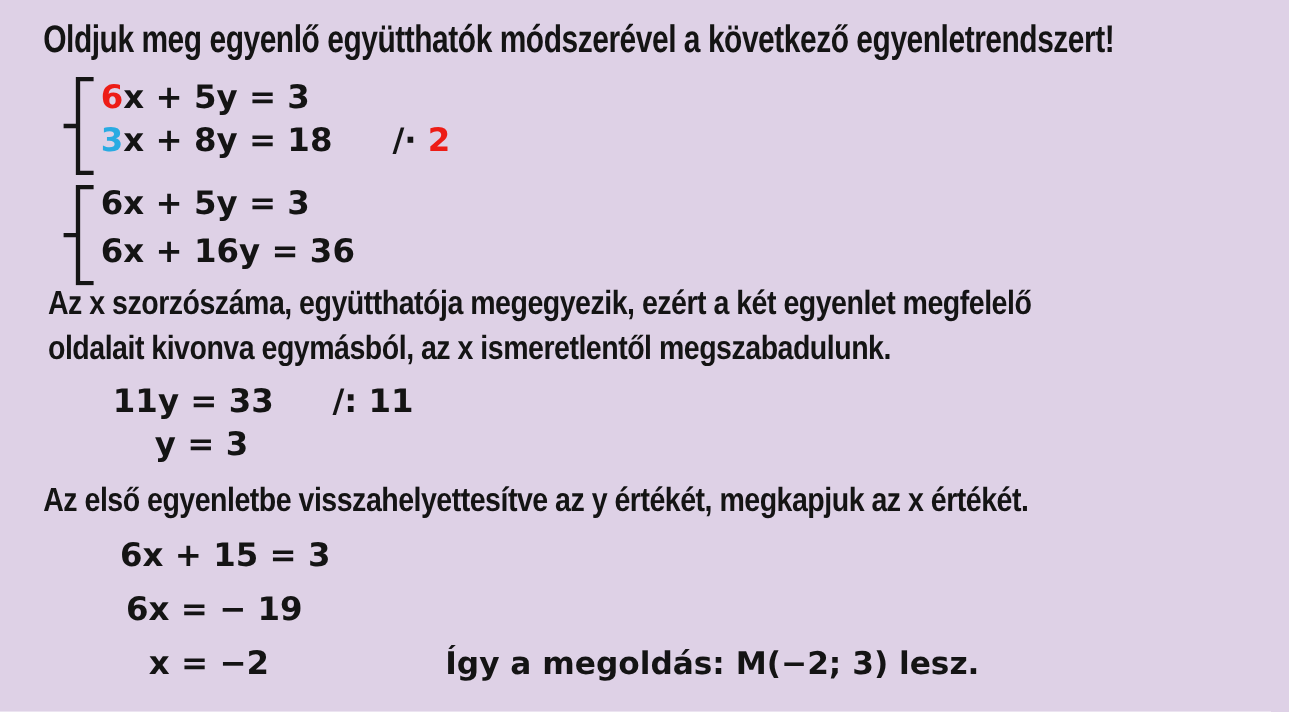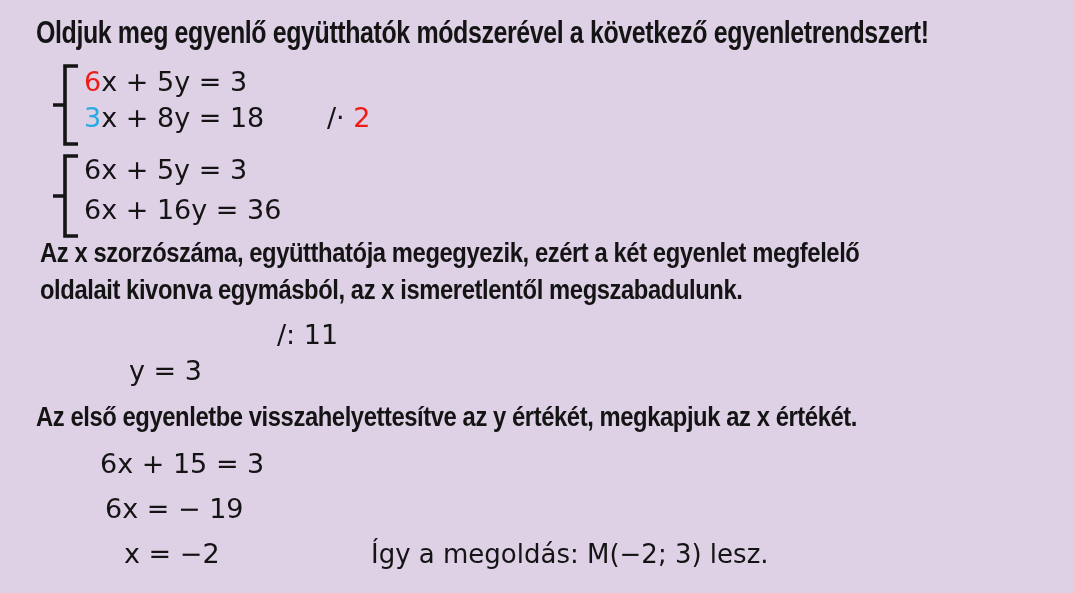--- a/index.html
+++ b/index.html
@@ -24,21 +24,21 @@
     transform: scaleX(0.78);
   }
   .para-text {
     font-size: 28px;
     letter-spacing: -0.5px;
     transform: scaleX(0.85);
     line-height: 37px;
   }
   .math {
     font-family: "DejaVu Sans", sans-serif;
-    font-weight: normal;
+    font-weight: bold;
     font-size: 27px;
     white-space: nowrap;
     line-height: 34px;
   }
   .brace-svg { display: block; }
 </style>
 </head>
 <body>
 
 <div class="slide" style="background-color: rgb(222, 209, 230);">
@@ -62,20 +62,21 @@
   </svg>
 
   <div class="abs math" style="left:84px; top:153px;">6x + 5y = 3</div>
   <div class="abs math" style="left:84px; top:193px;">6x + 16y = 36</div>
 
   <div class="abs" style="left:40px; top:234px;">
     <span class="narrow para-text">Az x szorzószáma, együtthatója megegyezik, ezért a két egyenlet megfelelő</span><br>
     <span class="narrow para-text">oldalait kivonva egymásból, az x ismeretlentől megszabadulunk.</span>
   </div>
 
+  <div class="abs math" style="left:94px; top:318px;">11y = 33</div>
   <div class="abs math" style="left:277px; top:318px;">/: 11</div>
   <div class="abs math" style="left:129px; top:354px;">y = 3</div>
 
   <div class="abs" style="left:36px; top:398px;">
     <span class="narrow para-text">Az első egyenletbe visszahelyettesítve az y értékét, megkapjuk az x értékét.</span>
   </div>
 
   <div class="abs math" style="left:100px; top:447px;">6x + 15 = 3</div>
   <div class="abs math" style="left:105px; top:492px;">6x = − 19</div>
   <div class="abs math" style="left:124px; top:537px;">x = −2</div>

